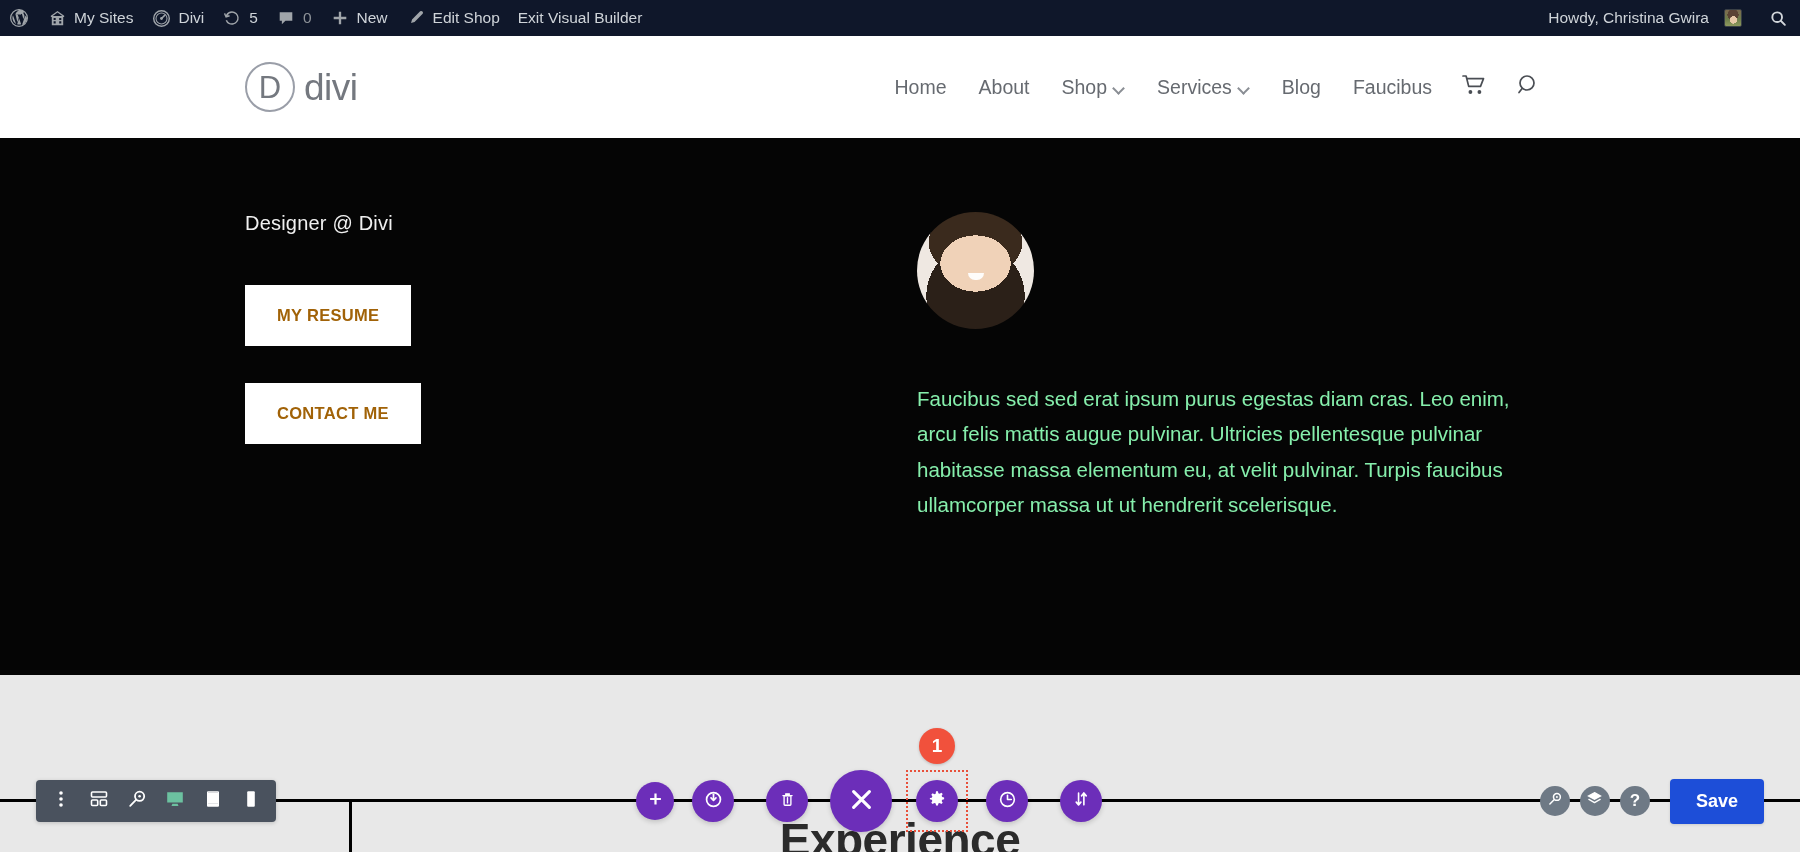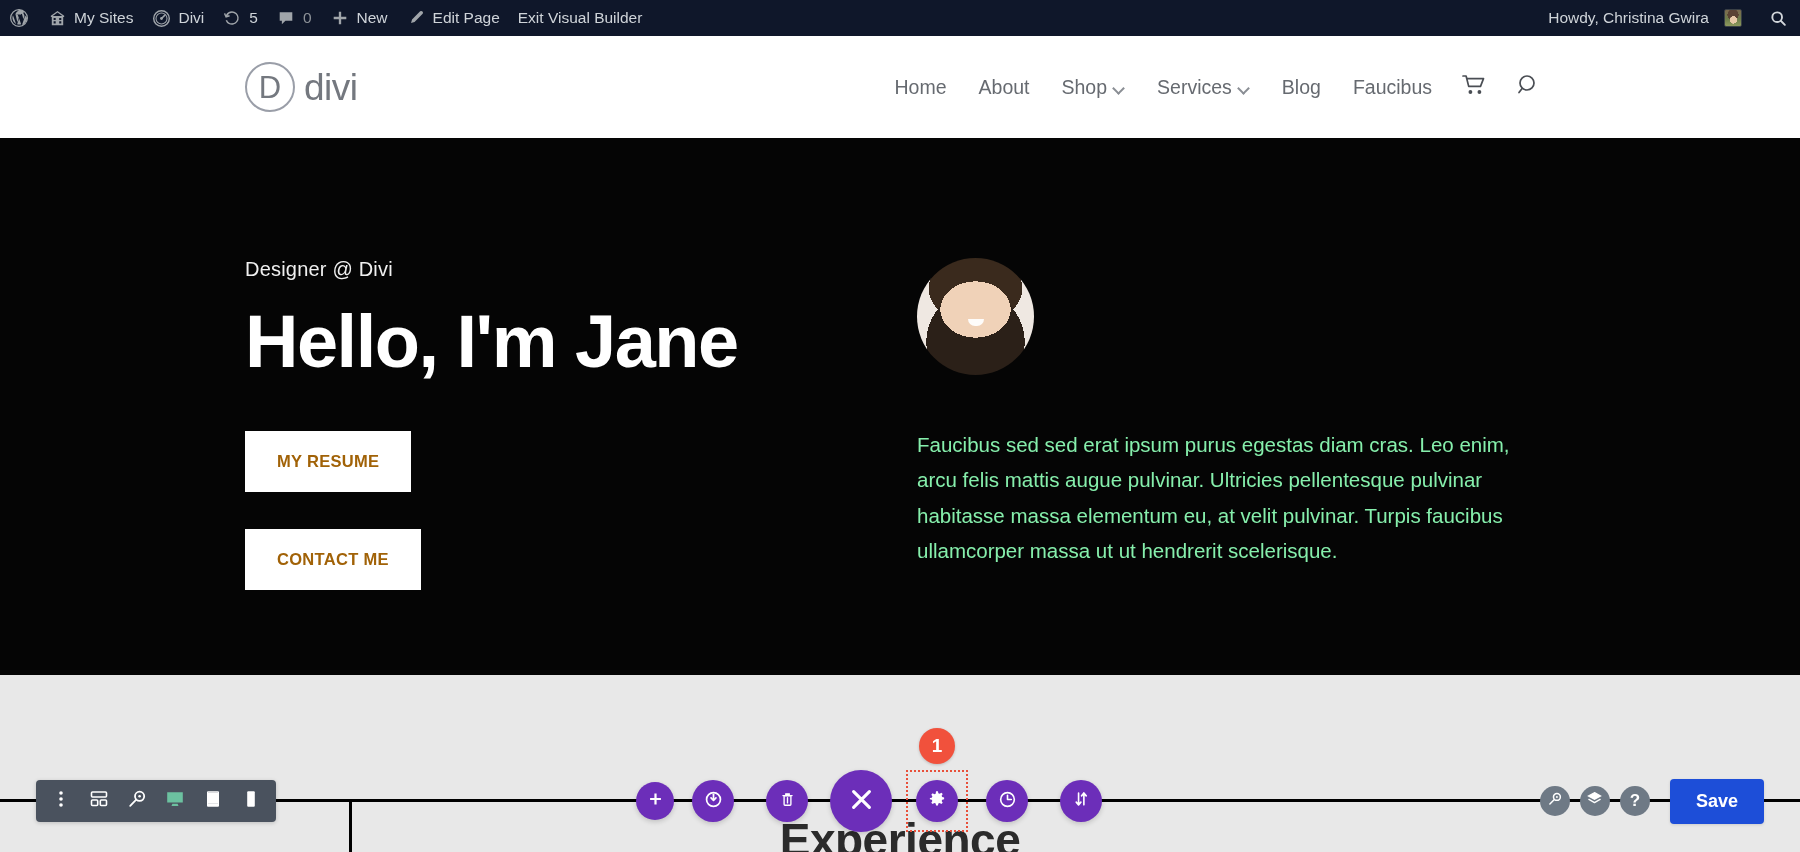--- a/index.html
+++ b/index.html
@@ -71,21 +71,21 @@
   }
   .nav-ico{ padding:0 14px; cursor:pointer; color:#4a4e54; display:flex;
             align-items:center; }
 
   
   #hero{
     position:absolute; top:138px; left:0; width:1800px; height:537px;
     background:#050505; z-index:10;
   }
   #heroinner{
-    width:1310px; margin:0 auto; display:flex; padding-top:120px;
+    width:1310px; margin:0 auto; display:flex; padding-top:74px;
   }
   #heroL{ width:672px; padding-right:20px; }
   #heroR{ width:638px; padding-left:0px; }
   #eyebrow{ color:#f0f0f0; font-size:20px; letter-spacing:0.2px; }
   #bigtitle{
     color:#ffffff; font-size:74px; font-weight:bold;
     letter-spacing:-1.5px; margin-top:22px; line-height:1.05;
   }
   .herobtn{
     background:#ffffff; color:#a16207; font-weight:bold;
@@ -254,21 +254,21 @@
     </span>
     <span>New</span>
   </a>
 
   <a class="ab-item">
     <span class="ab-icon">
       <svg width="18" height="18" viewBox="0 0 20 20" fill="currentColor">
         <path d="M14.6 2.6a2 2 0 012.8 2.8l-9 9-3.9 1.1 1.1-3.9 9-9z"></path>
       </svg>
     </span>
-    <span>Edit Page</span>
+    <span>Edit Shop</span>
   </a>
 
   <a class="ab-item">
     <span>Exit Visual Builder</span>
   </a>
 
   <div class="ab-spacer"></div>
 
   <div id="ab-right">
     <a class="ab-item" style="padding-right:16px">
@@ -335,21 +335,20 @@
         </span>
       </div>
     </nav>
   </div>
 </div>
 
 <div id="hero">
   <div id="heroinner">
     <div id="heroL">
       <div id="eyebrow">Designer @ Divi</div>
-      <h1 id="bigtitle">Hello, I'm Jane</h1>
       <div id="btn1wrap">
         <button class="herobtn">MY RESUME</button>
       </div>
       <div id="btn2wrap">
         <button class="herobtn">CONTACT ME</button>
       </div>
     </div>
 
     <div id="heroR">
       <div id="avatarbig"></div>

